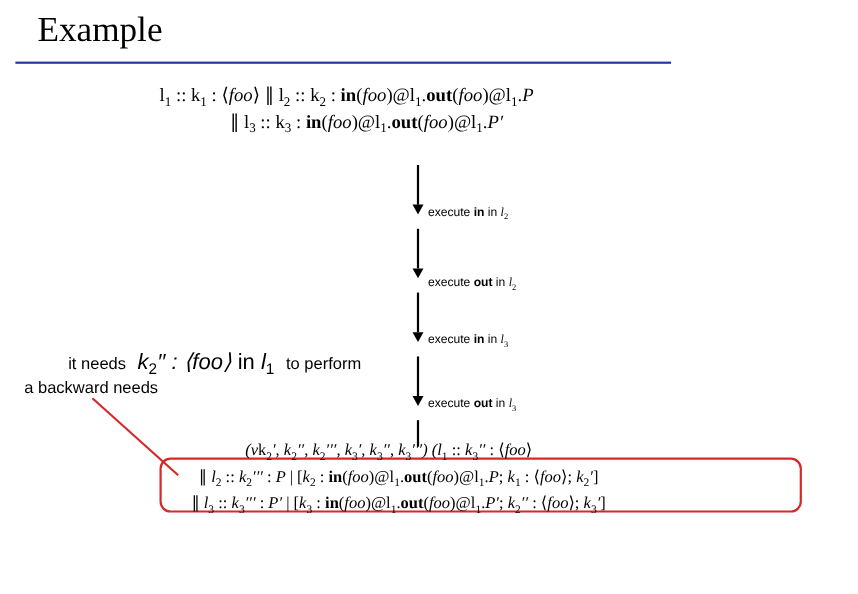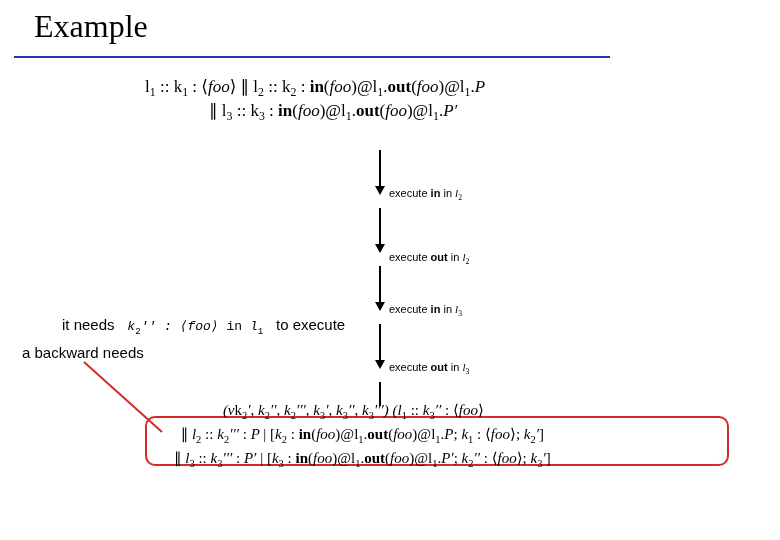--- a/index.html
+++ b/index.html
@@ -80,23 +80,23 @@
     left: 22px;
     top: 316px;
     font-family: Arial, Helvetica, sans-serif;
     font-size: 15px;
     white-space: nowrap;
     display: flex;
     align-items: baseline;
     margin-left: 40px;
   }
   .needline .math {
-    font-family: Liberation Mono, monospace;
+    font-family: Liberation Sans, sans-serif;
     font-style: italic;
-    font-size: 13px;
+    font-size: 20px;
     margin: 0 5px;
   }
   .bwstep {
     position: absolute;
     left: 22px;
     top: 344px;
     font-family: Arial, Helvetica, sans-serif;
     font-size: 15px;
     white-space: nowrap;
   }
@@ -173,21 +173,21 @@
     <div class="step" style="top:211px;">
       <span>execute </span><b>out</b><span> in </span><span class="loc"><span>l</span><sub>3</sub></span>
     </div>
 
     <div class="vline" style="top:232px; height:24px;"></div>
   </div>
 
   <div class="needline">
     <span>it needs</span>
     <span class="math">&nbsp;k<sub>2</sub>′′ : ⟨foo⟩ <span style="font-style:normal">in</span> l<sub>1</sub>&nbsp;</span>
-    <span>to execute</span>
+    <span>to perform</span>
   </div>
   <div class="bwstep">a backward needs</div>
 
   <svg class="redline-svg" width="780" height="540">
     <line x1="84" y1="362" x2="162" y2="432" stroke="#d42a2a" stroke-width="2"></line>
   </svg>
 
   <div class="redbox"></div>
 
   <div class="bigformula">

